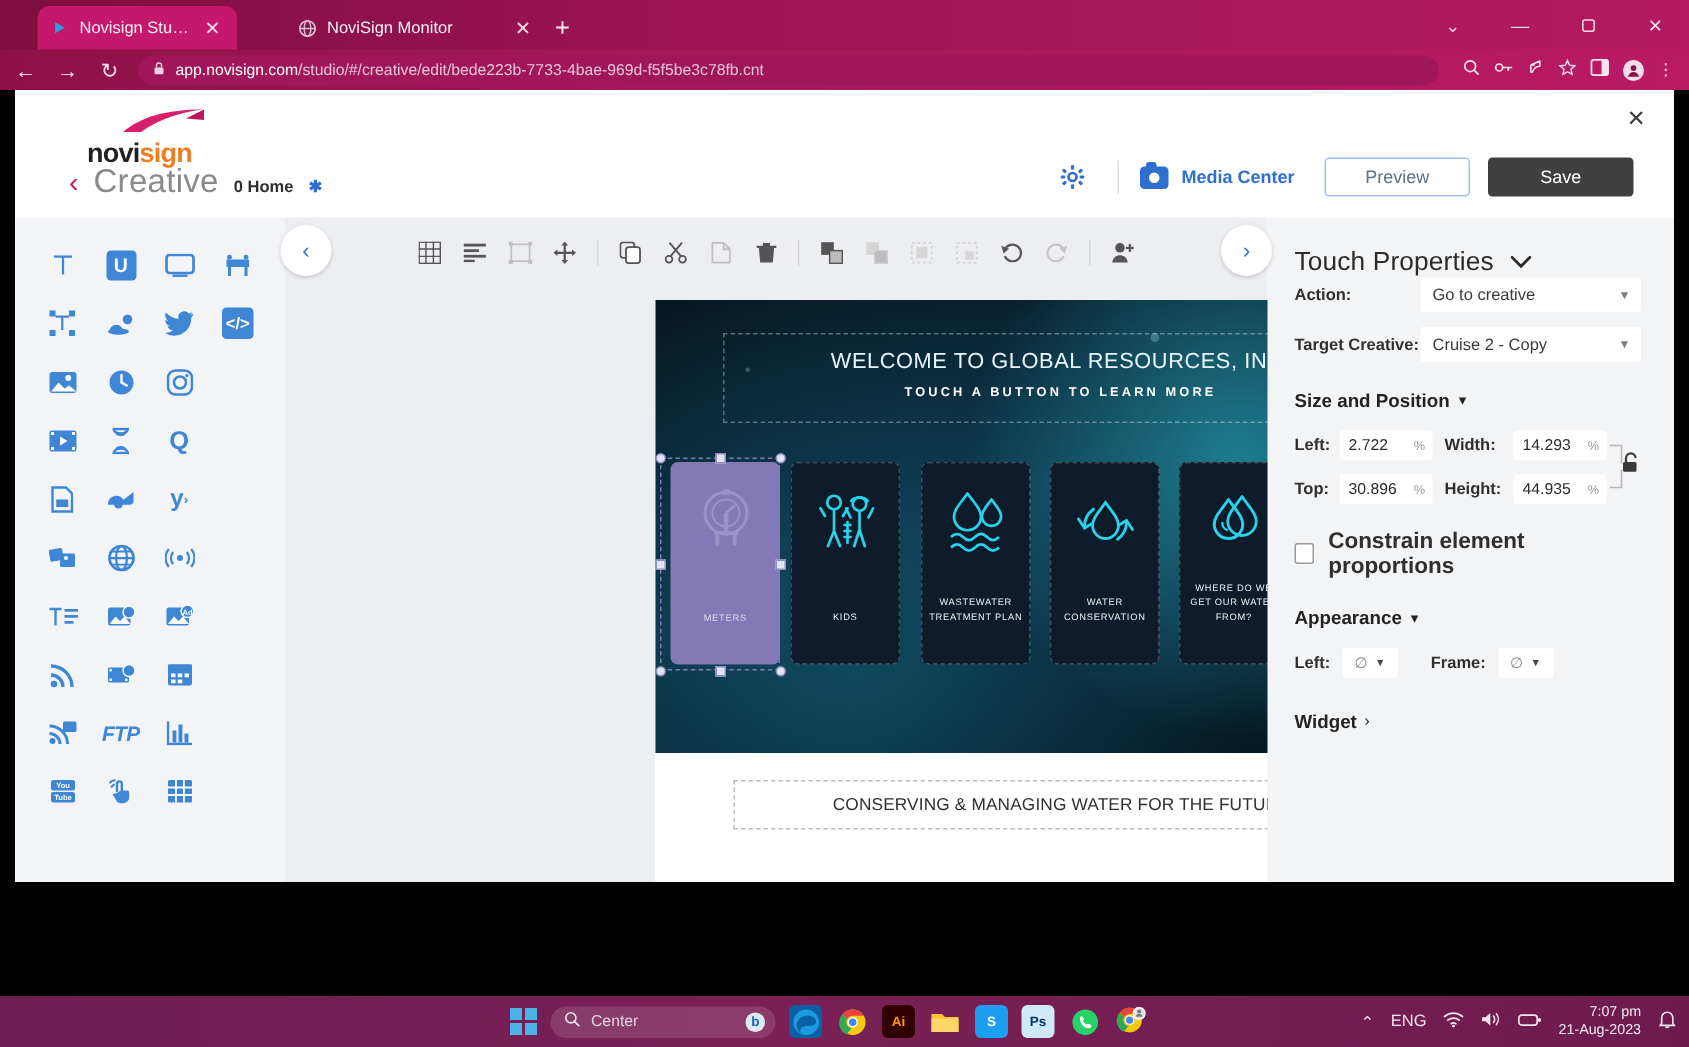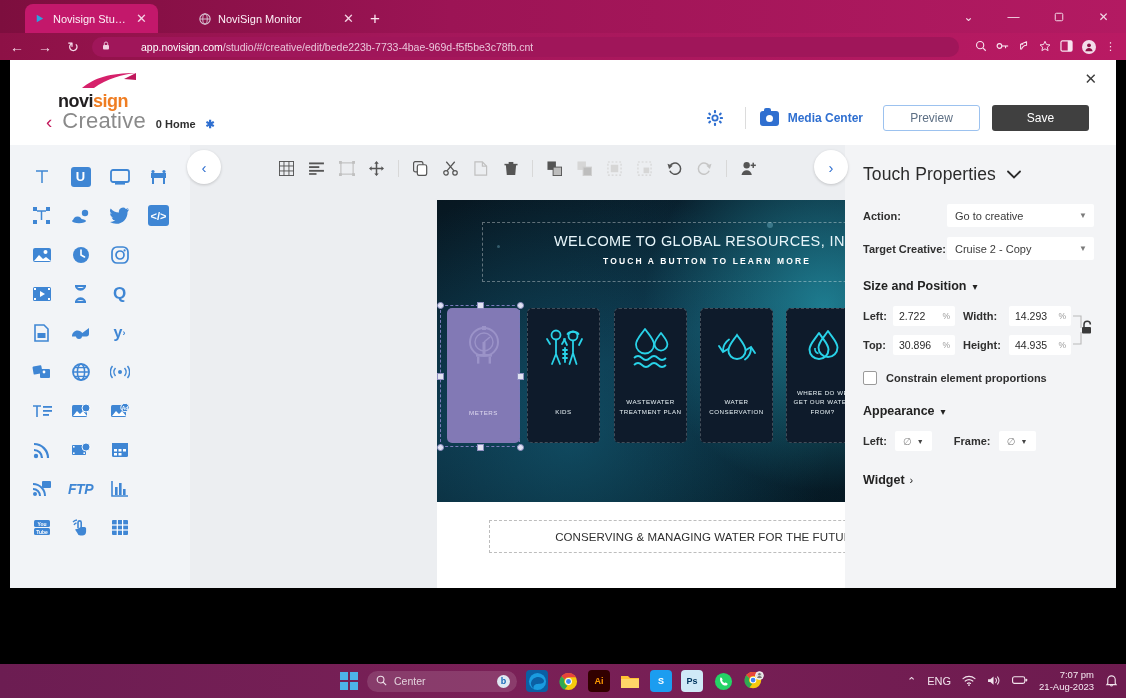--- a/index.html
+++ b/index.html
@@ -26,21 +26,21 @@
   .newtab { position:absolute; left:370px; top:10px; color:#fbe6f0; font-size:17px; line-height:1; }
   .winctrl { position:absolute; top:0; right:0; height:33px; display:flex; align-items:center; }
   .winctrl div { width:45px; height:33px; display:flex; align-items:center; justify-content:center;
                  color:#f3dbe8; font-size:12px; }
 
   .omnibar { position:relative; height:27px; display:flex; align-items:center; padding:0 8px; gap:10px; }
   .nav-ico { color:#f6dcea; font-size:14px; width:18px; text-align:center; }
   .urlbox { flex:1; height:20px; background:#a0165a; border-radius:11px; display:flex; align-items:center;
             padding:0 10px; gap:7px; margin-right:6px; }
   .url-lock { font-size:9px; color:#f0cfe1; }
-  .url-text { font-size:10.5px; color:#e9c4d9; white-space:nowrap; overflow:hidden;margin-left:24px; }
+  .url-text { font-size:10.5px; color:#e9c4d9; white-space:nowrap; overflow:hidden; }
   .url-text b { color:#ffffff; font-weight:400; }
   .omni-right { display:flex; align-items:center; gap:9px; padding-right:2px; }
   .omni-right span { color:#f8e3ef; font-size:11px; }
   .profile-dot { width:14px;height:14px;border-radius:50%;background:#f3dcea;color:#8d1146;
                  font-size:9px;display:flex;align-items:center;justify-content:center; }
 
   
   .app { position:absolute; left:10px; top:60px; width:1106px; height:528px; background:#fff; overflow:hidden; }
   .app-header { position:relative; height:85px; background:#fff; }
   .logo { position:absolute; left:48px; top:12px; width:96px; }
@@ -117,21 +117,21 @@
   .sel-outline { position:absolute; border:1px dashed #7b7bbb; pointer-events:none; }
   .handle { position:absolute; width:7px; height:7px; background:#e2e4f2; border:1px solid #8f8fc0; }
   .handle.round { border-radius:50%; background:#dfe3f3; }
   .footer-area { position:relative; height:95px; background:#fff; }
   .footer-box { position:absolute; left:52px; top:18px; width:437px; height:33px;
                 border:1px dashed #bdbdbd; display:flex; align-items:center; justify-content:center; }
   .footer-text { font-size:11.5px; color:#2f2f2f; font-weight:400; letter-spacing:.1px; }
 
   
   .props { width:271px; background:#f3f4f6; padding:19px 22px 0 18px; position:relative; }
-  .props-title { display:flex; align-items:center; gap:11px; margin-bottom:19px; }
+  .props-title { display:flex; align-items:center; gap:11px; }
   .props-title h2 { font-size:17.5px; font-weight:400; color:#2b2b2b; letter-spacing:.1px; }
   .chev { color:#2b2b2b; font-size:12px; }
   .prow { display:flex; align-items:center; margin-bottom:10px; }
   .plabel { font-size:11px; color:#2f2f2f; font-weight:700; width:84px; flex:0 0 84px; }
   .pselect { flex:1; height:23px; background:#fff; border:none; border-radius:2px; display:flex;
              align-items:center; justify-content:space-between; padding:0 7px 0 8px; }
   .pselect span { font-size:11px; color:#3b3b3b; }
   .pselect i { font-style:normal; color:#7b7b7b; font-size:8px; }
   .sect { font-size:12.5px; color:#232323; font-weight:700; margin:19px 0 13px; display:flex;
           align-items:center; gap:6px; }
@@ -140,21 +140,21 @@
   .numrow { display:flex; align-items:center; margin-bottom:9px; gap:0; }
   .nlabel { font-size:11px; color:#2f2f2f; font-weight:700; }
   .nlabel.l1 { width:30px; } .nlabel.l2 { width:46px; margin-left:8px; }
   .nfield { width:62px; height:20px; background:#fff; border-radius:2px; display:flex; align-items:center;
             justify-content:space-between; padding:0 5px 0 6px; }
   .nfield b { font-size:10.5px; color:#2b2b2b; font-weight:400; }
   .nfield u { font-size:8.5px; color:#9a9a9a; text-decoration:none; }
   .lockwrap { position:absolute; right:-4px; top:6px; width:26px; height:36px; }
   .cbrow { display:flex; align-items:center; gap:9px; margin:16px 0 0; }
   .cbox { width:14px;height:14px;border:1.5px solid #9a9a9a;border-radius:2px;background:#fff; }
-  .cbtext { font-size:11px; color:#2f2f2f; font-weight:700; }
+  .cbtext { font-size:15px; color:#2f2f2f; font-weight:700; }
   .fillrow { display:flex; align-items:center; gap:0; }
   .fillrow .plabel2 { font-size:11px;color:#2f2f2f;font-weight:700;margin-right:8px; }
   .swatch { width:37px;height:20px;background:#fff;border-radius:2px;display:flex;align-items:center;
             justify-content:center;gap:5px; }
   .swatch em { font-style:normal;font-size:10px;color:#8a8a8a; }
   .swatch i { font-style:normal;font-size:7px;color:#444; }
   .widget-link { font-size:12.5px;color:#232323;font-weight:700;margin-top:22px;display:flex;
                  align-items:center;gap:5px; }
   .widget-link i { font-style:normal;font-weight:400;font-size:11px; }
 

